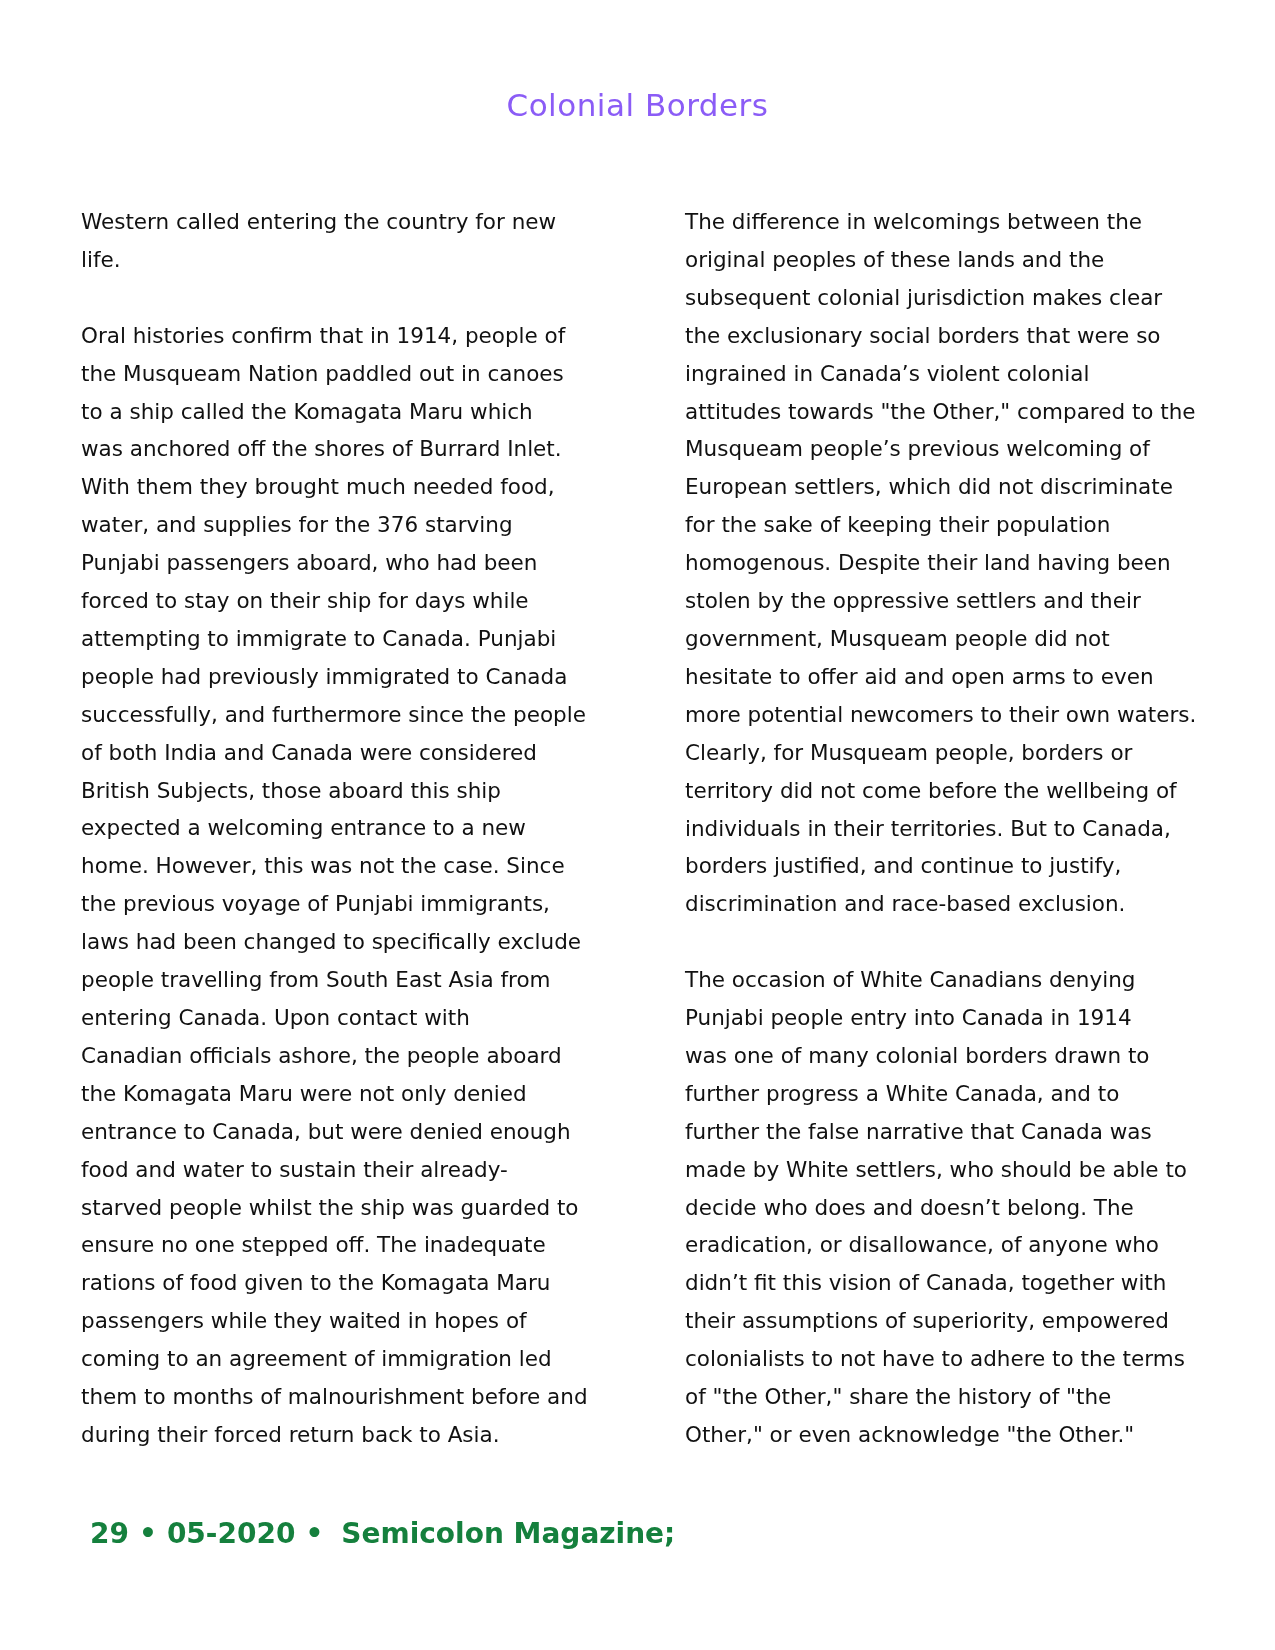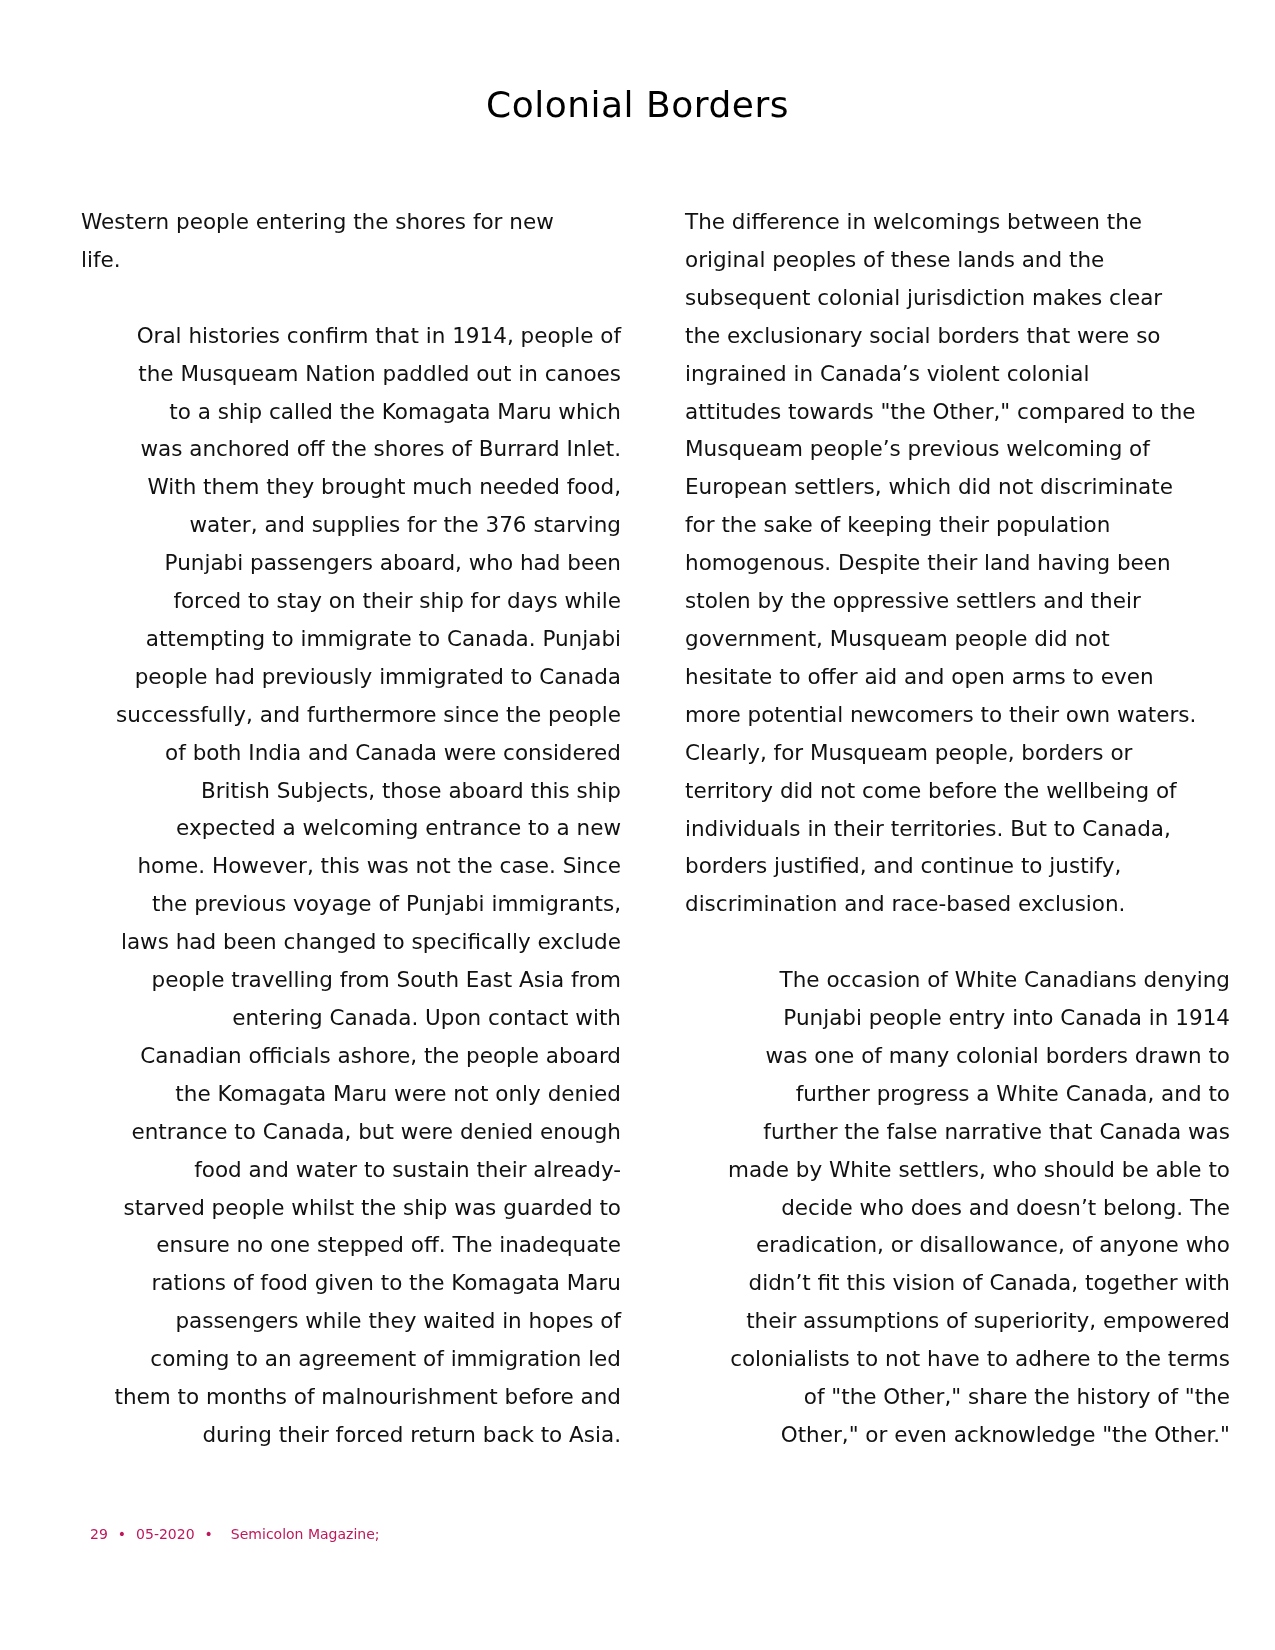--- a/index.html
+++ b/index.html
@@ -14,68 +14,67 @@
     overflow: hidden;
     color: #111111;
     font-family: "DejaVu Sans", "Liberation Sans", sans-serif;
   }
   .page-title {
     position: absolute;
     top: 74px;
     left: 0;
     width: 1275px;
     text-align: center;
-    font-size: 36px;
+    font-size: 31px;
     line-height: 62px;
     font-weight: normal;
     letter-spacing: 0.5px;
     margin: 0;
-    color: #000000;
+    color: #8b5cf6;
   }
   .column {
     position: absolute;
     top: 203px;
     width: 540px;
     font-size: 21.5px;
     line-height: 37.9px;
     color: #111111;
   }
   .column.left { left: 81px; }
   .column.right { left: 685px; width: 545px; }
   .column p {
     margin: 0;
     white-space: pre-line;
   }
   .column p + p {
     margin-top: 37.9px;
-    text-align: right;
   }
   .footer {
     position: absolute;
     top: 1518px;
     left: 90px;
-    font-size: 14px;
-    font-weight: normal;
+    font-size: 28px;
+    font-weight: bold;
     line-height: 32px;
-    color: #be185d;
+    color: #15803d;
     white-space: pre;
   }
   .footer .sep {
     display: inline-block;
     margin: 0 10px;
   }
   .footer .mag { margin-left: 8px; }
 </style>
 </head>
 <body>
 
 <h1 class="page-title">Colonial Borders</h1>
 
 <div class="column left">
-  <p>Western people entering the shores for new
+  <p>Western called entering the country for new
 life.</p>
   <p>Oral histories confirm that in 1914, people of
 the Musqueam Nation paddled out in canoes
 to a ship called the Komagata Maru which
 was anchored off the shores of Burrard Inlet.
 With them they brought much needed food,
 water, and supplies for the 376 starving
 Punjabi passengers aboard, who had been
 forced to stay on their ship for days while
 attempting to immigrate to Canada. Punjabi

